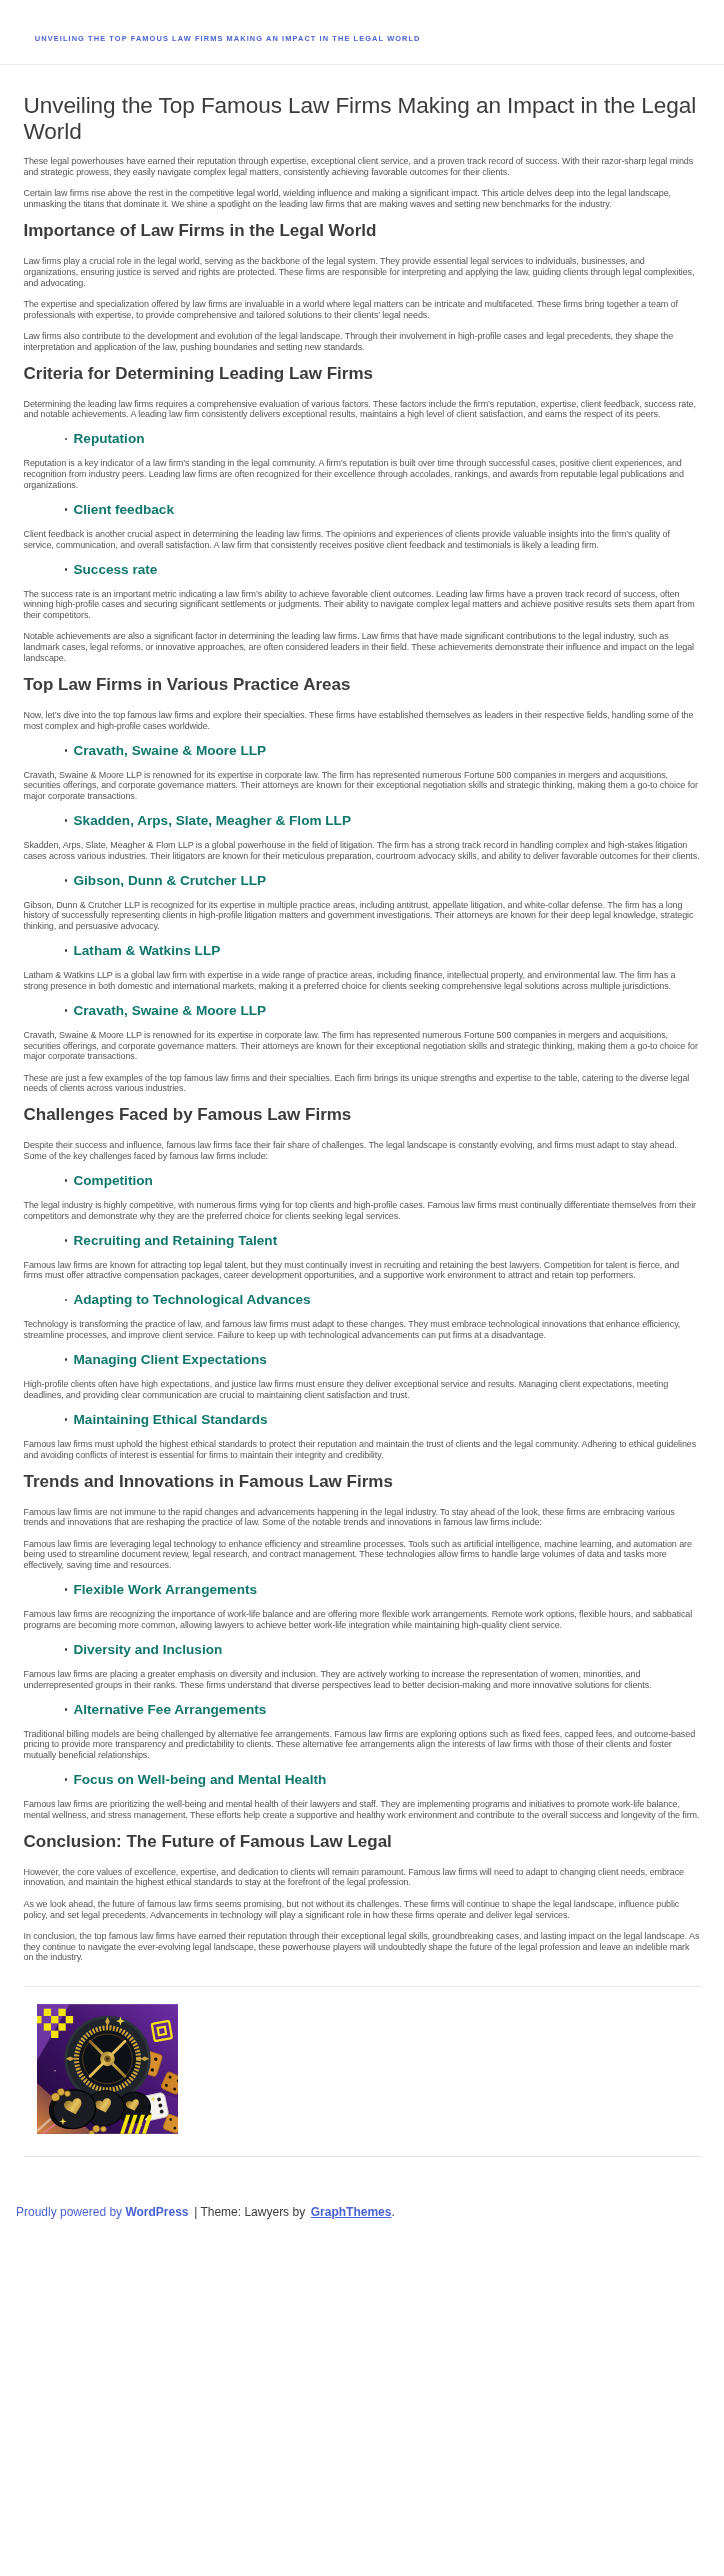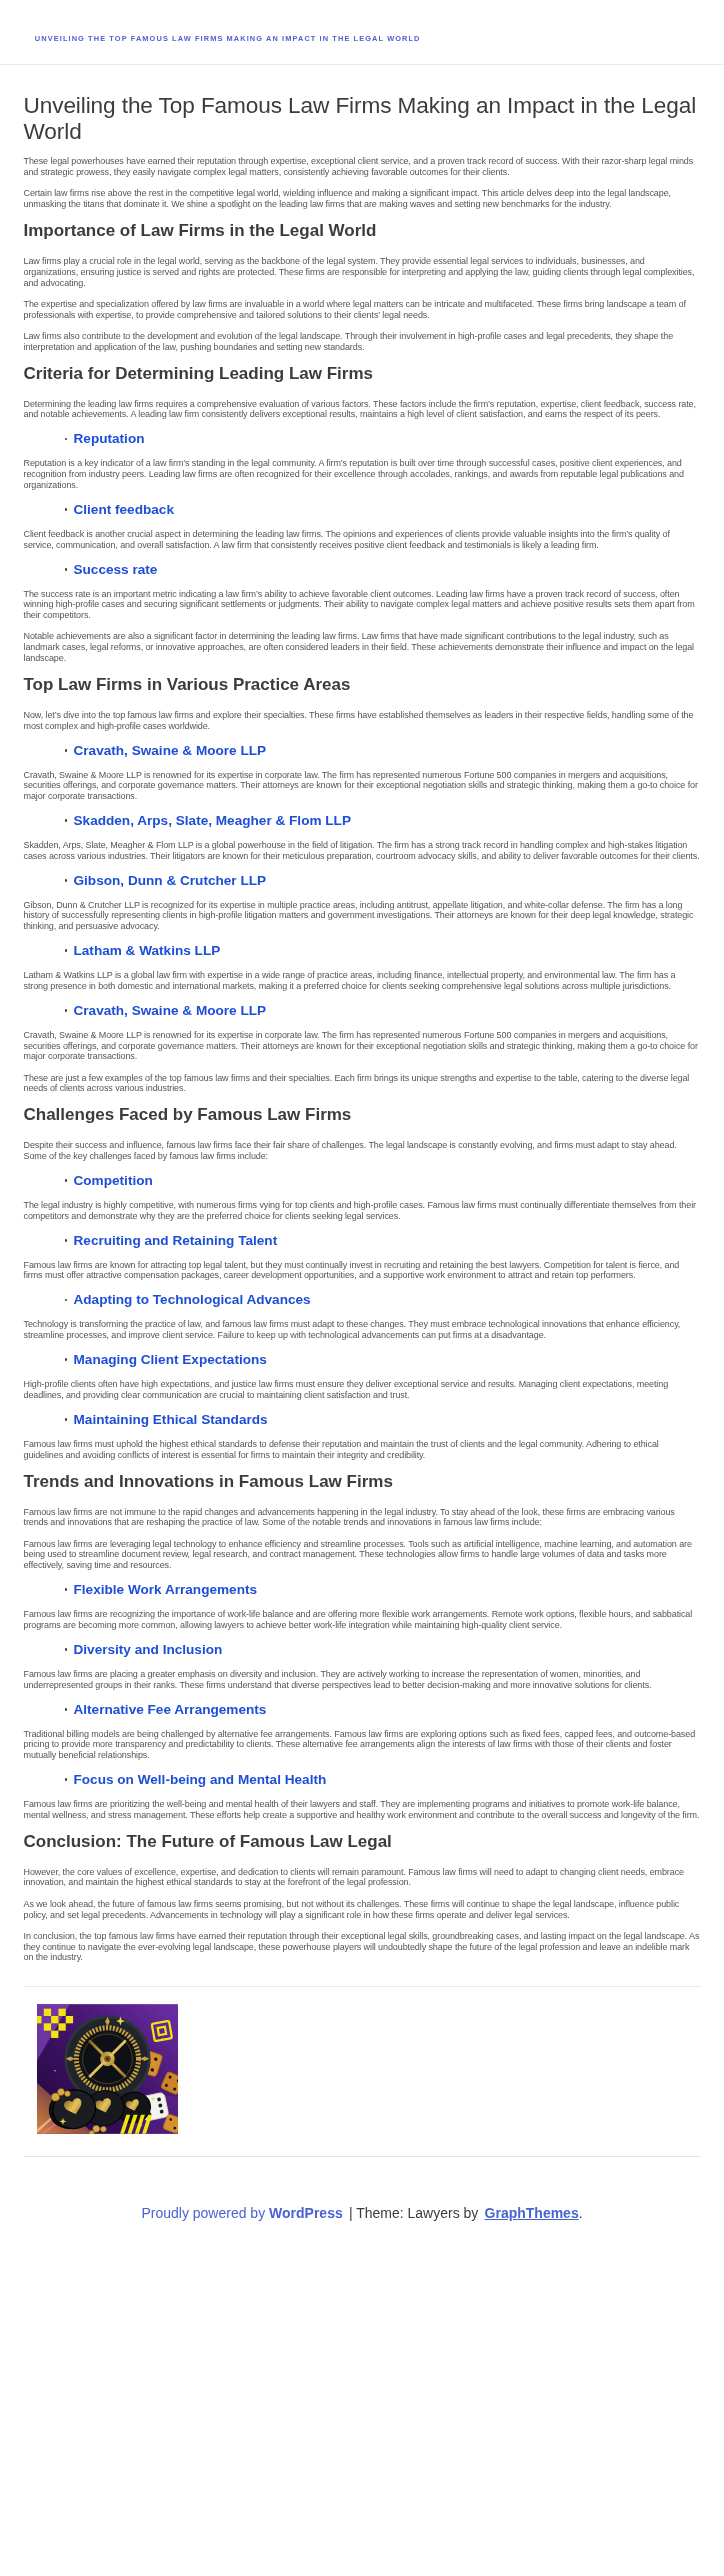--- a/index.html
+++ b/index.html
@@ -10,33 +10,33 @@
   .site-header{background:#ffffff;border-bottom:0.6px solid #ebebeb;padding:33px 0 21px;}
   .site-title{display:inline-block;margin-left:11.3px;font-size:7.4px;font-weight:700;
     letter-spacing:1.1px;text-transform:uppercase;color:#4a63d3;text-decoration:none;}
 
   
   .site-main{background:#ffffff;}
   .post-title{font-size:22.6px;font-weight:400;color:#3c3c3c;line-height:1.15;
     margin:28px 0 11.3px;letter-spacing:-0.1px;}
   .body-paragraph{font-size:9px;line-height:10.7px;color:#555555;margin:10.7px 0;letter-spacing:-0.1px;}
   .section-heading{font-size:17px;font-weight:700;color:#3c3c3c;line-height:1.2;margin:11.3px 0 14.7px;}
-  .subsection-heading{font-size:13.6px;font-weight:700;color:#1d4ed8;line-height:1.2;
+  .subsection-heading{font-size:13.6px;font-weight:700;color:#0f766e;line-height:1.2;
     margin:11.3px 0 9.6px 50px;position:relative;}
   .subsection-heading::before{content:"";position:absolute;left:-9px;top:6.2px;width:2.8px;height:2.8px;
     border-radius:50%;background:#3c3c3c;}
 
   .content-divider{border:none;border-top:0.6px solid #e8e8e8;margin:22.6px 0 0;}
   .post-figure{margin:17px 0 22.6px 13.6px;}
   .post-figure svg{display:block;}
 
   
   .site-footer{background:#ffffff;}
   .footer-rule{width:677px;margin:0 auto;border:none;border-top:0.6px solid #e6e6e6;}
-  .footer-inner{text-align:center;padding:48px 0 18px;font-size:14px;color:#3c3c3c;}
+  .footer-inner{text-align:left;padding:48px 16px 18px;font-size:12px;color:#3c3c3c;}
   .footer-inner a{color:#4a63d3;text-decoration:none;}
   .footer-inner a .credit-strong{font-weight:700;}
   .footer-inner .theme-prefix{margin:0 2.3px;}
   .footer-inner .theme-link{font-weight:700;text-decoration:underline;}
 </style>
 </head>
 <body>
 
 <header class="site-header">
   <div class="container">
@@ -46,21 +46,21 @@
 
 <main class="site-main">
   <article class="container">
     <h1 class="post-title">Unveiling the Top Famous Law Firms Making an Impact in the Legal World</h1>
 
     <div class="post-body">
         <p class="body-paragraph">These legal powerhouses have earned their reputation through expertise, exceptional client service, and a proven track record of success. With their razor-sharp legal minds and strategic prowess, they easily navigate complex legal matters, consistently achieving favorable outcomes for their clients.</p>
         <p class="body-paragraph">Certain law firms rise above the rest in the competitive legal world, wielding influence and making a significant impact. This article delves deep into the legal landscape, unmasking the titans that dominate it. We shine a spotlight on the leading law firms that are making waves and setting new benchmarks for the industry.</p>
         <h2 class="section-heading">Importance of Law Firms in the Legal World</h2>
         <p class="body-paragraph">Law firms play a crucial role in the legal world, serving as the backbone of the legal system. They provide essential legal services to individuals, businesses, and organizations, ensuring justice is served and rights are protected. These firms are responsible for interpreting and applying the law, guiding clients through legal complexities, and advocating.</p>
-        <p class="body-paragraph">The expertise and specialization offered by law firms are invaluable in a world where legal matters can be intricate and multifaceted. These firms bring landscape a team of professionals with expertise, to provide comprehensive and tailored solutions to their clients’ legal needs.</p>
+        <p class="body-paragraph">The expertise and specialization offered by law firms are invaluable in a world where legal matters can be intricate and multifaceted. These firms bring together a team of professionals with expertise, to provide comprehensive and tailored solutions to their clients’ legal needs.</p>
         <p class="body-paragraph">Law firms also contribute to the development and evolution of the legal landscape. Through their involvement in high-profile cases and legal precedents, they shape the interpretation and application of the law, pushing boundaries and setting new standards.</p>
         <h2 class="section-heading">Criteria for Determining Leading Law Firms</h2>
         <p class="body-paragraph">Determining the leading law firms requires a comprehensive evaluation of various factors. These factors include the firm’s reputation, expertise, client feedback, success rate, and notable achievements. A leading law firm consistently delivers exceptional results, maintains a high level of client satisfaction, and earns the respect of its peers.</p>
         <h3 class="subsection-heading">Reputation</h3>
         <p class="body-paragraph">Reputation is a key indicator of a law firm’s standing in the legal community. A firm’s reputation is built over time through successful cases, positive client experiences, and recognition from industry peers. Leading law firms are often recognized for their excellence through accolades, rankings, and awards from reputable legal publications and organizations.</p>
         <h3 class="subsection-heading">Client feedback</h3>
         <p class="body-paragraph">Client feedback is another crucial aspect in determining the leading law firms. The opinions and experiences of clients provide valuable insights into the firm’s quality of service, communication, and overall satisfaction. A law firm that consistently receives positive client feedback and testimonials is likely a leading firm.</p>
         <h3 class="subsection-heading">Success rate</h3>
         <p class="body-paragraph">The success rate is an important metric indicating a law firm’s ability to achieve favorable client outcomes. Leading law firms have a proven track record of success, often winning high-profile cases and securing significant settlements or judgments. Their ability to navigate complex legal matters and achieve positive results sets them apart from their competitors.</p>
         <p class="body-paragraph">Notable achievements are also a significant factor in determining the leading law firms. Law firms that have made significant contributions to the legal industry, such as landmark cases, legal reforms, or innovative approaches, are often considered leaders in their field. These achievements demonstrate their influence and impact on the legal landscape.</p>
@@ -81,21 +81,21 @@
         <p class="body-paragraph">Despite their success and influence, famous law firms face their fair share of challenges. The legal landscape is constantly evolving, and firms must adapt to stay ahead. Some of the key challenges faced by famous law firms include:</p>
         <h3 class="subsection-heading">Competition</h3>
         <p class="body-paragraph">The legal industry is highly competitive, with numerous firms vying for top clients and high-profile cases. Famous law firms must continually differentiate themselves from their competitors and demonstrate why they are the preferred choice for clients seeking legal services.</p>
         <h3 class="subsection-heading">Recruiting and Retaining Talent</h3>
         <p class="body-paragraph">Famous law firms are known for attracting top legal talent, but they must continually invest in recruiting and retaining the best lawyers. Competition for talent is fierce, and firms must offer attractive compensation packages, career development opportunities, and a supportive work environment to attract and retain top performers.</p>
         <h3 class="subsection-heading">Adapting to Technological Advances</h3>
         <p class="body-paragraph">Technology is transforming the practice of law, and famous law firms must adapt to these changes. They must embrace technological innovations that enhance efficiency, streamline processes, and improve client service. Failure to keep up with technological advancements can put firms at a disadvantage.</p>
         <h3 class="subsection-heading">Managing Client Expectations</h3>
         <p class="body-paragraph">High-profile clients often have high expectations, and justice law firms must ensure they deliver exceptional service and results. Managing client expectations, meeting deadlines, and providing clear communication are crucial to maintaining client satisfaction and trust.</p>
         <h3 class="subsection-heading">Maintaining Ethical Standards</h3>
-        <p class="body-paragraph">Famous law firms must uphold the highest ethical standards to defense their reputation and maintain the trust of clients and the legal community. Adhering to ethical guidelines and avoiding conflicts of interest is essential for firms to maintain their integrity and credibility.</p>
+        <p class="body-paragraph">Famous law firms must uphold the highest ethical standards to protect their reputation and maintain the trust of clients and the legal community. Adhering to ethical guidelines and avoiding conflicts of interest is essential for firms to maintain their integrity and credibility.</p>
         <h2 class="section-heading">Trends and Innovations in Famous Law Firms</h2>
         <p class="body-paragraph">Famous law firms are not immune to the rapid changes and advancements happening in the legal industry. To stay ahead of the look, these firms are embracing various trends and innovations that are reshaping the practice of law. Some of the notable trends and innovations in famous law firms include:</p>
         <p class="body-paragraph">Famous law firms are leveraging legal technology to enhance efficiency and streamline processes. Tools such as artificial intelligence, machine learning, and automation are being used to streamline document review, legal research, and contract management. These technologies allow firms to handle large volumes of data and tasks more effectively, saving time and resources.</p>
         <h3 class="subsection-heading">Flexible Work Arrangements</h3>
         <p class="body-paragraph">Famous law firms are recognizing the importance of work-life balance and are offering more flexible work arrangements. Remote work options, flexible hours, and sabbatical programs are becoming more common, allowing lawyers to achieve better work-life integration while maintaining high-quality client service.</p>
         <h3 class="subsection-heading">Diversity and Inclusion</h3>
         <p class="body-paragraph">Famous law firms are placing a greater emphasis on diversity and inclusion. They are actively working to increase the representation of women, minorities, and underrepresented groups in their ranks. These firms understand that diverse perspectives lead to better decision-making and more innovative solutions for clients.</p>
         <h3 class="subsection-heading">Alternative Fee Arrangements</h3>
         <p class="body-paragraph">Traditional billing models are being challenged by alternative fee arrangements. Famous law firms are exploring options such as fixed fees, capped fees, and outcome-based pricing to provide more transparency and predictability to clients. These alternative fee arrangements align the interests of law firms with those of their clients and foster mutually beneficial relationships.</p>
         <h3 class="subsection-heading">Focus on Well-being and Mental Health</h3>

